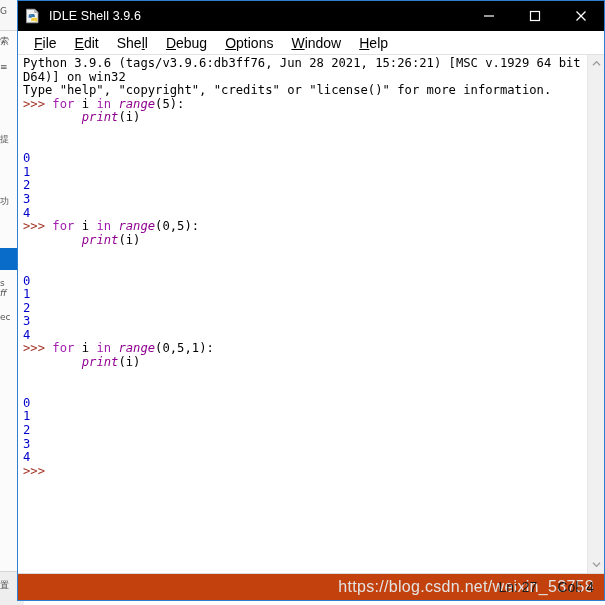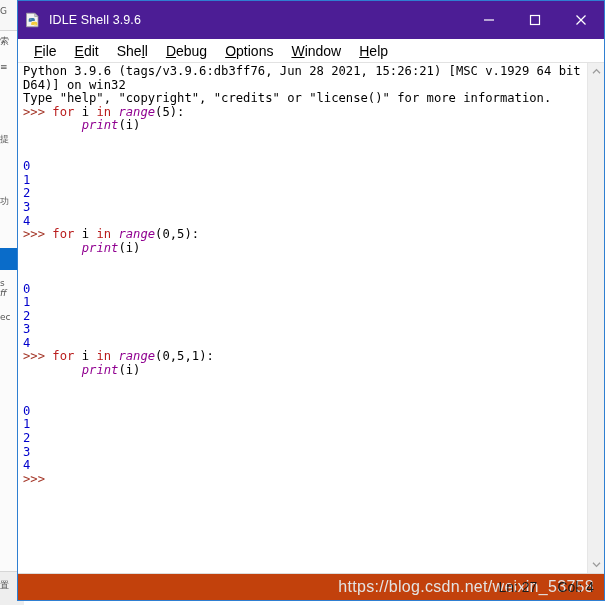--- a/index.html
+++ b/index.html
@@ -73,22 +73,22 @@
     height: 601px;
     border: 1px solid #2f7fd1;
     box-sizing: border-box;
     background: #ffffff;
     display: flex;
     flex-direction: column;
   }
 
   
   #titlebar {
-    height: 38px;
-    background: #4c1d95;
+    height: 30px;
+    background: #000000;
     display: flex;
     align-items: center;
     flex: 0 0 auto;
     position: relative;
   }
   #title-icon {
     width: 16px; height: 16px;
     margin-left: 7px; margin-right: 8px;
     position: relative;
     flex: 0 0 auto;
@@ -145,21 +145,21 @@
     background: #ffffff;
     overflow: hidden;
     padding: 2px 0 0 5px;
     font-family: "DejaVu Sans Mono", monospace;
     font-size: 12.2px;
     line-height: 13.6px;
     white-space: pre;
     color: #000000;
   }
   .tok-prompt { color: #a5382a; }
-  .tok-kw     { color: #b91c1c; }
+  .tok-kw     { color: #a21caf; }
   .tok-builtin{ color: #900090; font-style: italic; }
   .tok-out    { color: #0000cc; }
   .tok-plain  { color: #000000; }
 
   
   #vscroll {
     width: 17px;
     flex: 0 0 auto;
     background: #f0f0f0;
     border-left: 1px solid #e6e6e6;

